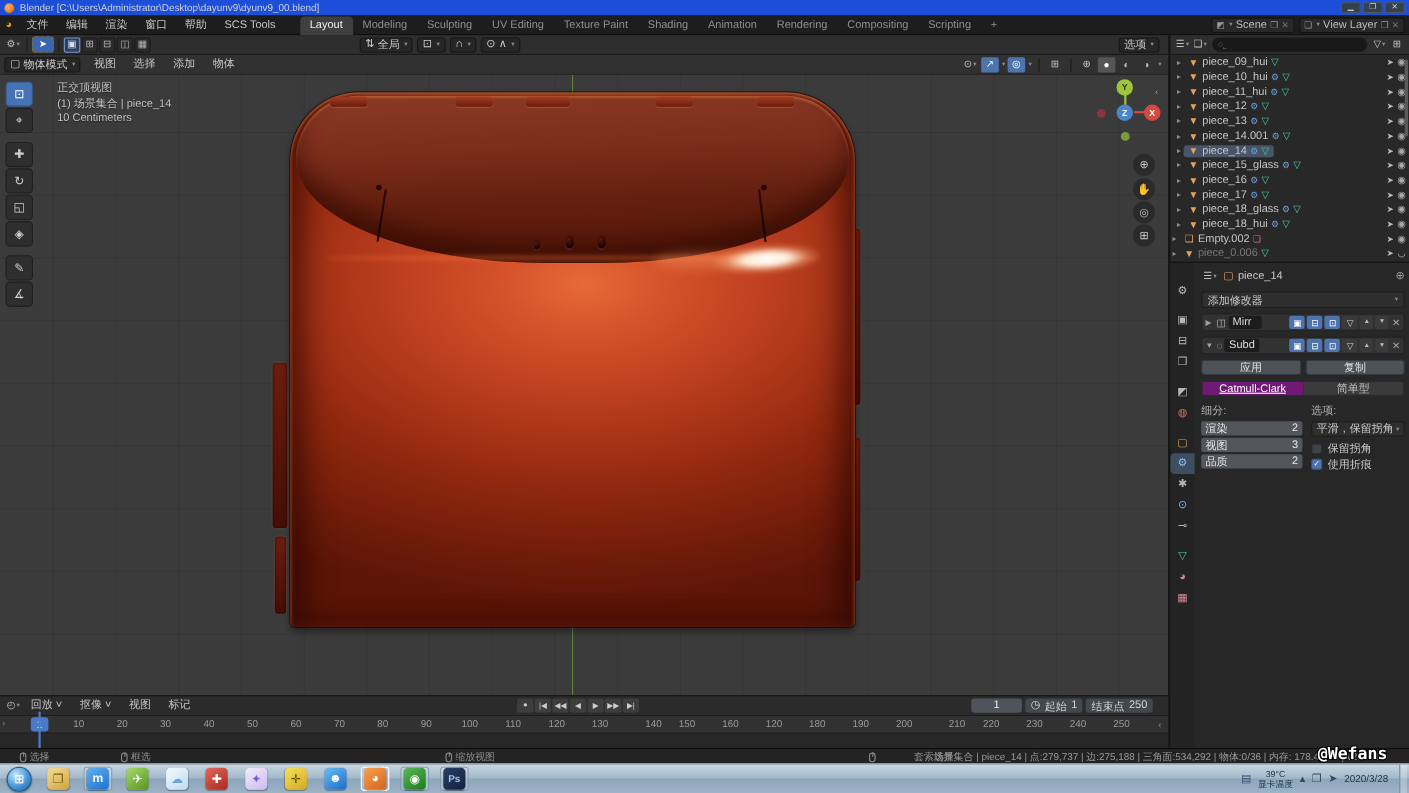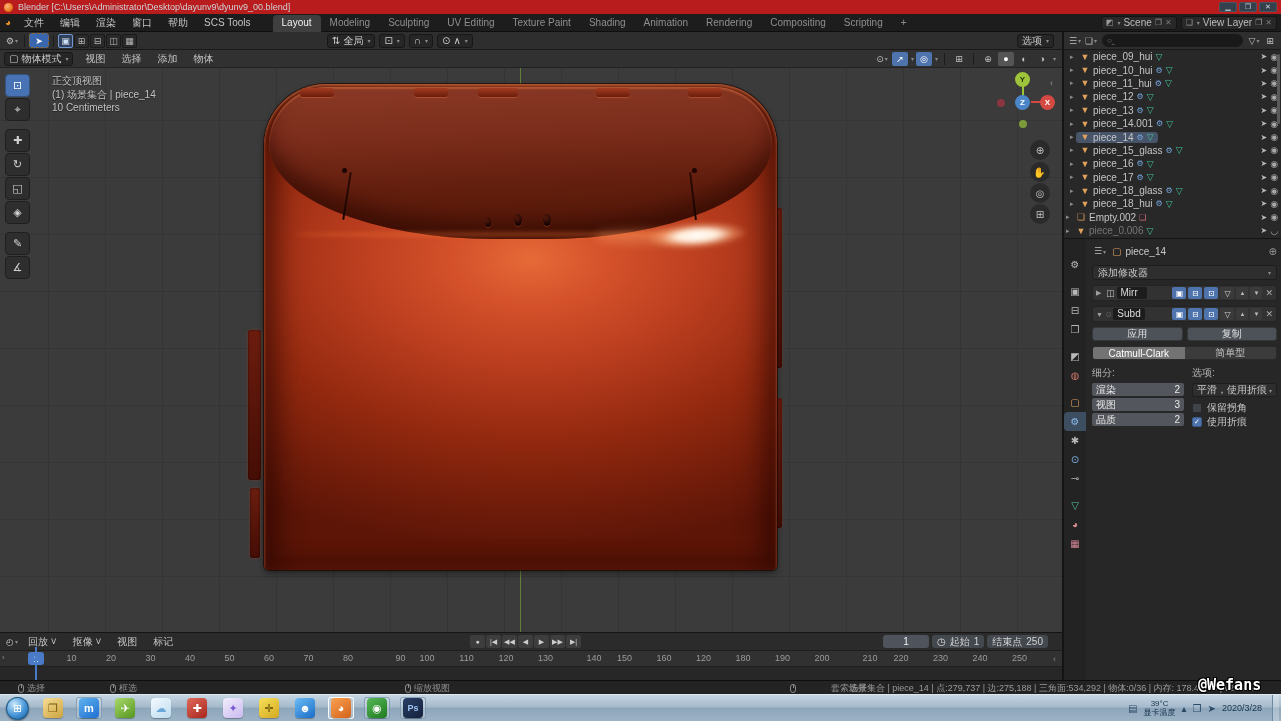--- a/index.html
+++ b/index.html
@@ -1,20 +1,20 @@
 <!DOCTYPE html>
 <html><head>
 <meta charset="utf-8">
 <style>
   html,body{margin:0;padding:0;background:#000;}
   *{box-sizing:border-box;font-family:"Liberation Sans","DejaVu Sans",sans-serif;}
   #app{position:relative;width:1281px;height:721px;background:#1d1d1d;overflow:hidden;font-size:10px;color:#bdbdbd;}
 
   
-  .titlebar{position:absolute;left:0;top:0;width:1281px;height:14px;background:#b91c1c;display:flex;align-items:center;padding:0 4px;color:#cdd3d9;font-size:9px;}
+  .titlebar{position:absolute;left:0;top:0;width:1281px;height:14px;background:#1d4ed8;display:flex;align-items:center;padding:0 4px;color:#cdd3d9;font-size:9px;}
   .blogo{width:9px;height:9px;border-radius:50%;background:radial-gradient(circle at 35% 35%,#ffb27a,#e87d1e 60%,#9e4a08);margin-right:5px;}
   .winbtns{margin-left:auto;display:flex;gap:2px;}
   .winbtn{width:18px;height:10px;background:#35404d;border:1px solid #4a5664;color:#cfd6dd;font-size:7px;line-height:8px;text-align:center;border-radius:2px;}
 
   
   .topbar{position:absolute;left:0;top:14px;width:1281px;height:18px;background:#1d1d1d;display:flex;align-items:center;border-bottom:1px solid #0f0f0f;}
   .appmenu{width:16px;text-align:center;color:#e8902a;font-size:10px;}
   .menu-item{padding:0 8px;color:#c4c4c4;line-height:17px;}
   .tabs{display:flex;margin-left:14px;height:18px;align-items:flex-end;}
   .tab{padding:2px 9px 3px;color:#8f8f8f;border-radius:4px 4px 0 0;line-height:12px;}
@@ -109,21 +109,21 @@
   .modhead .mico2{color:#bdbdbd;font-size:9px;}
   .modname{background:#1c1c1c;border-radius:2px;color:#ddd;padding:0 4px;height:12px;line-height:12px;min-width:30px;}
   .mtog{width:14px;height:12px;border-radius:2px;display:flex;align-items:center;justify-content:center;font-size:8px;color:#cfcfcf;background:#3a3a3a;}
   .mtog.blue{background:#4f74ad;color:#fff;}
   .updn{width:12px;height:12px;background:#3a3a3a;border-radius:2px;color:#bbb;font-size:6px;display:flex;align-items:center;justify-content:center;}
   .mx{color:#aaa;font-size:9px;margin-left:1px;}
   .btnrow{display:flex;gap:4px;margin-top:5px;}
   .pbtn{flex:1;height:14px;background:#4d5158;border:1px solid #33363b;border-radius:3px;color:#e2e2e2;display:flex;align-items:center;justify-content:center;}
   .algorow{display:flex;margin-top:5px;height:14px;border-radius:3px;overflow:hidden;border:1px solid #2a2a2a;}
   .algo{flex:1;display:flex;align-items:center;justify-content:center;background:#3b3b3b;color:#c5c5c5;}
-  .algo.sel{background:#737373;color:#fff;}
+  .algo.sel{background:#701a75;color:#fff;text-decoration:underline;}
   .subgrid{display:flex;gap:8px;margin-top:6px;}
   .subcol{width:92px;}
   .subcol2{flex:1;}
   .sublabel{color:#b5b5b5;margin-bottom:3px;}
   .valfield{height:13px;background:#53565c;border-radius:2px;display:flex;align-items:center;justify-content:space-between;padding:0 4px;color:#e8e8e8;margin-bottom:2px;}
   .uvdrop{height:14px;background:#2e2e2e;border:1px solid #1e1e1e;border-radius:3px;display:flex;align-items:center;justify-content:space-between;padding:0 4px;color:#c9c9c9;margin-bottom:4px;}
   .chkrow{display:flex;align-items:center;gap:5px;height:14px;color:#c9c9c9;}
   .chk{width:10px;height:10px;border-radius:2px;background:#3f434a;border:1px solid #26282c;display:flex;align-items:center;justify-content:center;font-size:7px;color:#fff;}
   .chk.on{background:#4f74ad;border-color:#3a5a8a;}
 
@@ -579,21 +579,21 @@
               </div>
               <div class="valfield">
                 <span>品质</span>
                 <span>2</span>
               </div>
             </div>
         </div>
         <div class="subcol2">
           <div class="sublabel">选项:</div>
           <div class="uvdrop">
-            <span>平滑，使用折痕</span>
+            <span>平滑，保留拐角</span>
               <span class="dd">▾</span>
           </div>
           <div id="subdchecks">
               <div class="chkrow">
                 <span class="chk"></span>
                 <span>保留拐角</span>
               </div>
               <div class="chkrow">
                 <span class="chk on">✓</span>
                 <span>使用折痕</span>
@@ -638,21 +638,21 @@
     <div class="ruler">
       <div id="rlabels">
           <span class="rlabel" style="left: 71.55px;">10</span>
           <span class="rlabel" style="left: 111.05px;">20</span>
           <span class="rlabel" style="left: 150.55px;">30</span>
           <span class="rlabel" style="left: 190.05px;">40</span>
           <span class="rlabel" style="left: 229.55px;">50</span>
           <span class="rlabel" style="left: 269.05px;">60</span>
           <span class="rlabel" style="left: 308.55px;">70</span>
           <span class="rlabel" style="left: 348.05px;">80</span>
-          <span class="rlabel" style="left: 387.55px; margin-left: 13px;">90</span>
+          <span class="rlabel" style="left: 387.55px;">90</span>
           <span class="rlabel" style="left: 427.05px;">100</span>
           <span class="rlabel" style="left: 466.55px;">110</span>
           <span class="rlabel" style="left: 506.05px;">120</span>
           <span class="rlabel" style="left: 545.55px;">130</span>
           <span class="rlabel" style="left: 594px;">140</span>
           <span class="rlabel" style="left: 624.55px;">150</span>
           <span class="rlabel" style="left: 664.05px;">160</span>
           <span class="rlabel" style="left: 703.55px;">120</span>
           <span class="rlabel" style="left: 743.05px; text-align: right;">180</span>
           <span class="rlabel" style="left: 782.55px;">190</span>

